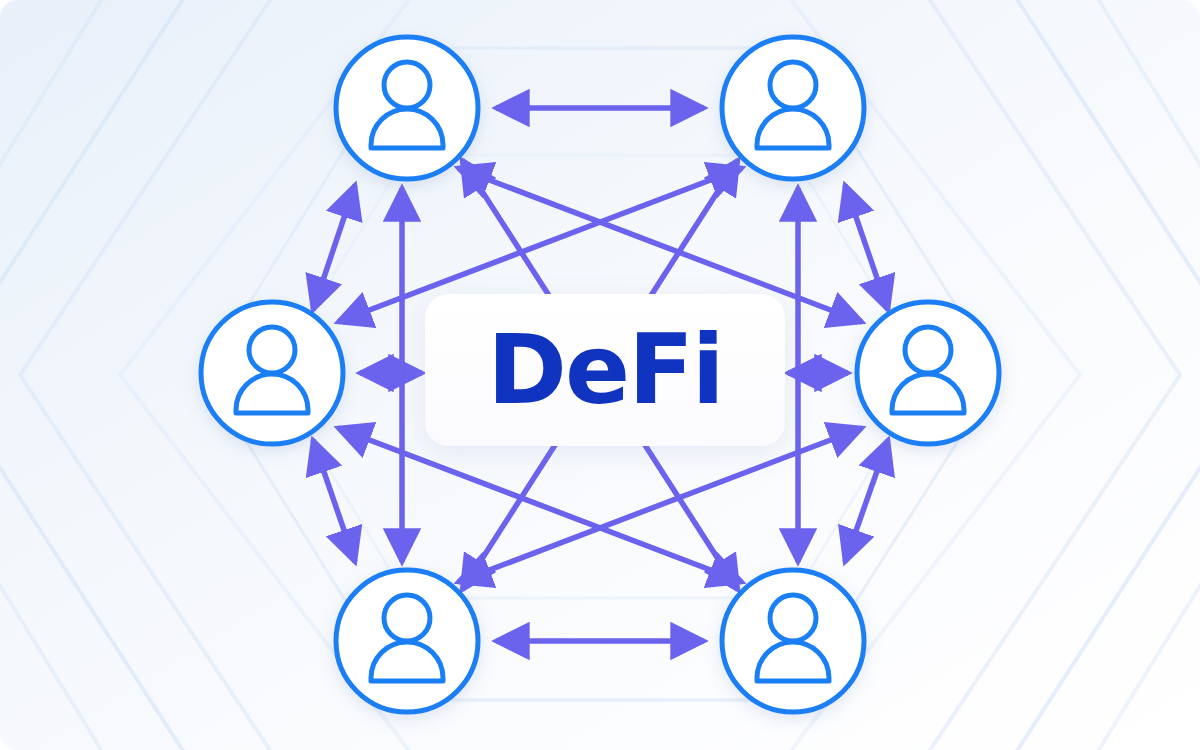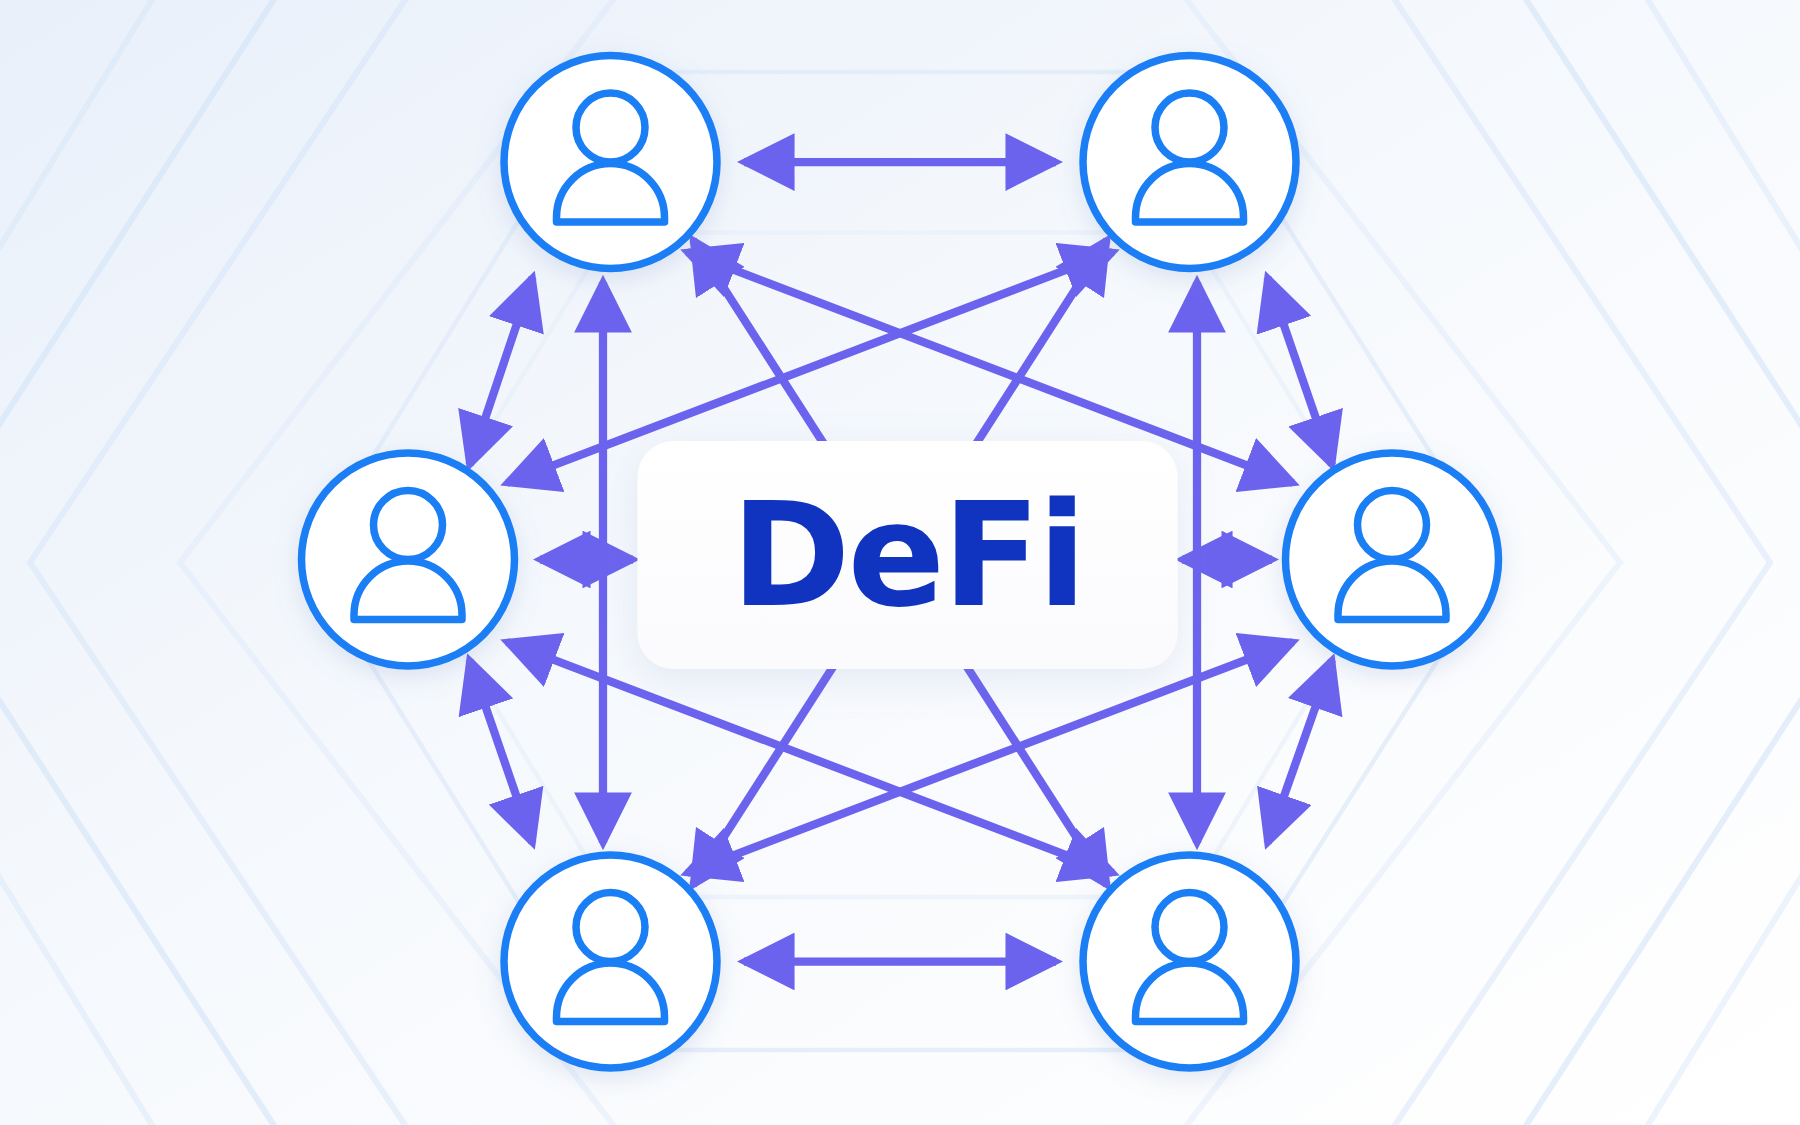--- a/index.html
+++ b/index.html
@@ -9,20 +9,21 @@
   }
   body {
     font-family: "Liberation Sans", sans-serif;
   }
   #stage {
     position: relative;
     width: 1200px;
     height: 750px;
     overflow: hidden;
     background: linear-gradient(125deg, #eef3fa 0%, #f4f7fc 32%, #fbfcfe 60%, #ffffff 100%);
+    border-radius: 18px;
   }
   #stage svg.layer {
     position: absolute;
     top: 0;
     left: 0;
     width: 1200px;
     height: 750px;
     display: block;
   }
   .defi-label {

